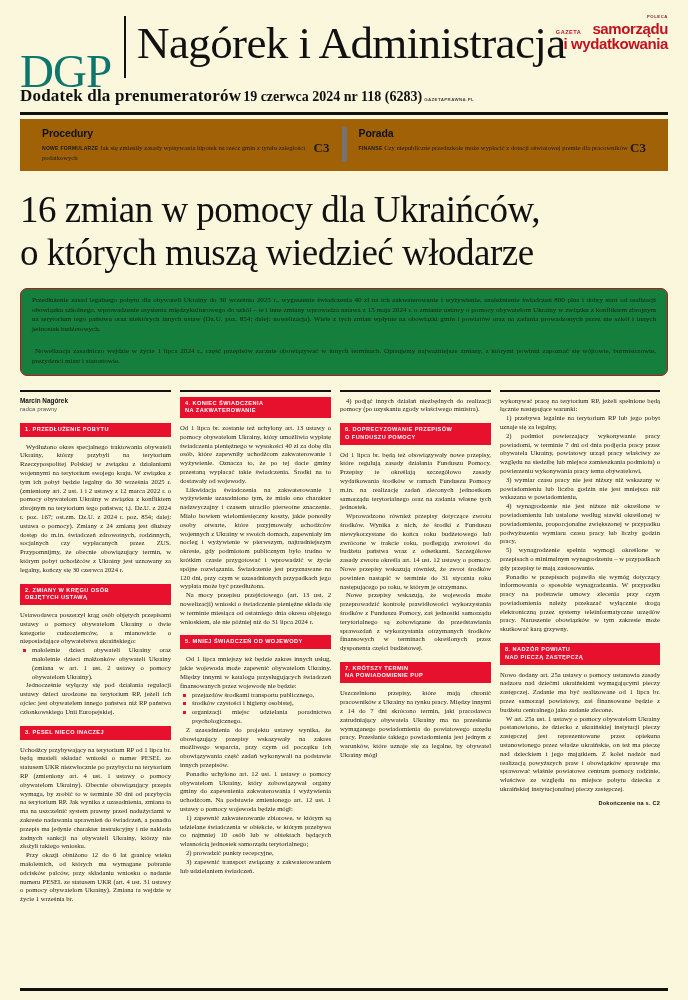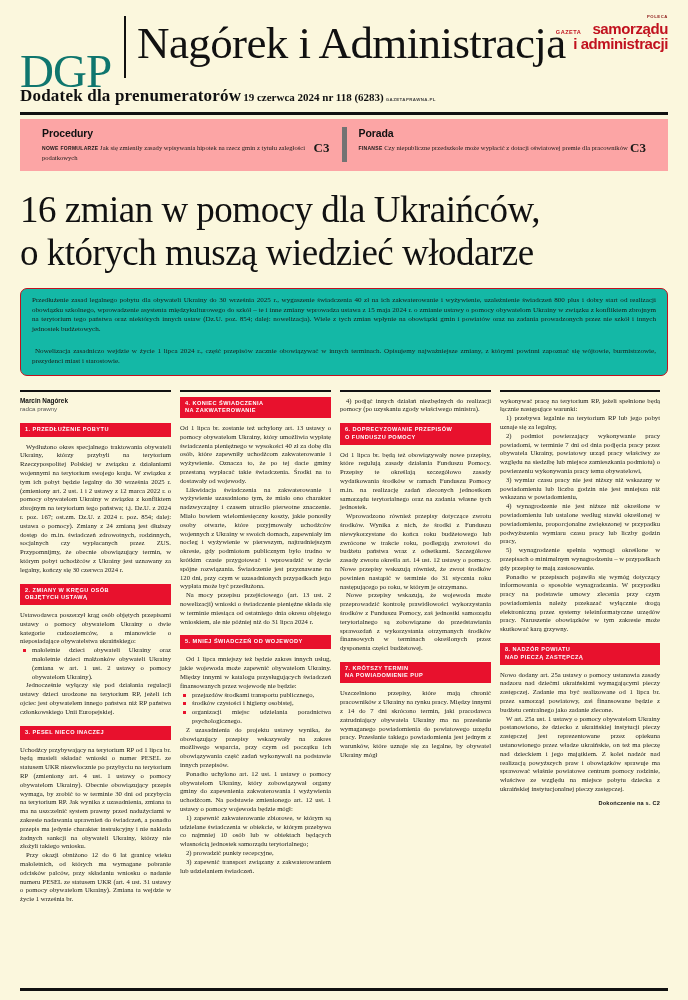--- a/index.html
+++ b/index.html
@@ -28,28 +28,28 @@
   }
   .promo{position:absolute;right:0;top:14px;text-align:right;}
   .promo-kicker{font-family:"Liberation Sans",sans-serif;font-size:4.2px;font-weight:bold;letter-spacing:.6px;color:#8a1414;margin-bottom:2px;}
   .promo-line{display:flex;align-items:baseline;justify-content:flex-end;gap:11px;}
   .promo-gaz{font-family:"Liberation Sans",sans-serif;font-size:5.6px;font-weight:bold;letter-spacing:.5px;color:#c1121f;}
   .promo-big{font-family:"Liberation Sans",sans-serif;font-size:15px;font-weight:bold;color:#c1121f;line-height:15px;letter-spacing:-.4px;}
   .promo-big2{font-family:"Liberation Sans",sans-serif;font-size:15px;font-weight:bold;color:#c1121f;line-height:16px;letter-spacing:-.4px;text-align:right;}
 
   .subbar{display:flex;align-items:baseline;gap:2px;margin-top:6px;}
   .subbar-main{font-family:"Liberation Serif",serif;font-weight:bold;font-size:17px;letter-spacing:.2px;color:#111;}
-  .subbar-date{font-family:"Liberation Serif",serif;font-weight:bold;font-size:11px;color:#111;}
+  .subbar-date{font-family:"Liberation Serif",serif;font-weight:bold;font-size:14px;color:#111;}
   .subbar-www{font-family:"Liberation Sans",sans-serif;font-weight:bold;font-size:4.4px;letter-spacing:.4px;color:#444;}
 
   .rule-h{height:3px;background:#111;margin-top:6px;}
 
   
   .teasers{
-    background:#fca5a5;
+    background:#a16207;
     margin-top:4px;
     display:flex;
     padding:8px 10px 9px 10px;
     box-sizing:border-box;
   }
   .teaser{flex:1;padding:0 12px;position:relative;}
   .teaser + .teaser{border-left:5px solid #737373;}
   .teaser-h{font-family:"Liberation Sans",sans-serif;font-weight:bold;font-size:10.5px;color:#111;margin-bottom:4px;letter-spacing:-.1px;}
   .teaser-b{font-family:"Liberation Serif",serif;font-size:6.6px;line-height:9px;color:#1a1a18;}
   .teaser-lead{font-family:"Liberation Sans",sans-serif;font-weight:bold;font-size:5px;letter-spacing:.3px;}
@@ -60,21 +60,21 @@
     font-family:"Liberation Serif",serif;
     font-size:37px;line-height:43px;
     color:#111;margin-top:17px;letter-spacing:-.5px;
   }
 
   
   .lead{
     margin-top:14px;
     border:1px solid #c1121f;
     border-radius:7px;
-    background:#14b8a6;
+    background:#15803d;
     padding:7px 11px 8px 11px;
     font-family:"Liberation Serif",serif;
     font-size:7.1px;line-height:9.6px;
     text-align:justify;
   }
   .lead p{margin:0;}
   .lead p + p{margin-top:13px;text-indent:3px;}
 
   
   .cols{display:flex;margin-top:14px;gap:0;}
@@ -123,21 +123,21 @@
     <div class="dgp">DGP</div>
     <div class="rule-v"></div>
     <div class="supp-title">Nagórek i Administracja</div>
 
     <div class="promo">
       <div class="promo-kicker">POLECA</div>
       <div class="promo-line">
         <span class="promo-gaz">GAZETA</span>
         <span class="promo-big">samorządu</span>
       </div>
-      <div class="promo-big2">i administracji</div>
+      <div class="promo-big2">i wydatkowania</div>
     </div>
   </div>
 
   <div class="subbar">
     <span class="subbar-main">Dodatek dla prenumeratorów</span>
     <span class="subbar-date">19 czerwca 2024 nr 118 (6283)</span>
     <span class="subbar-www">GAZETAPRAWNA.PL</span>
   </div>
 
   <div class="rule-h"></div>

